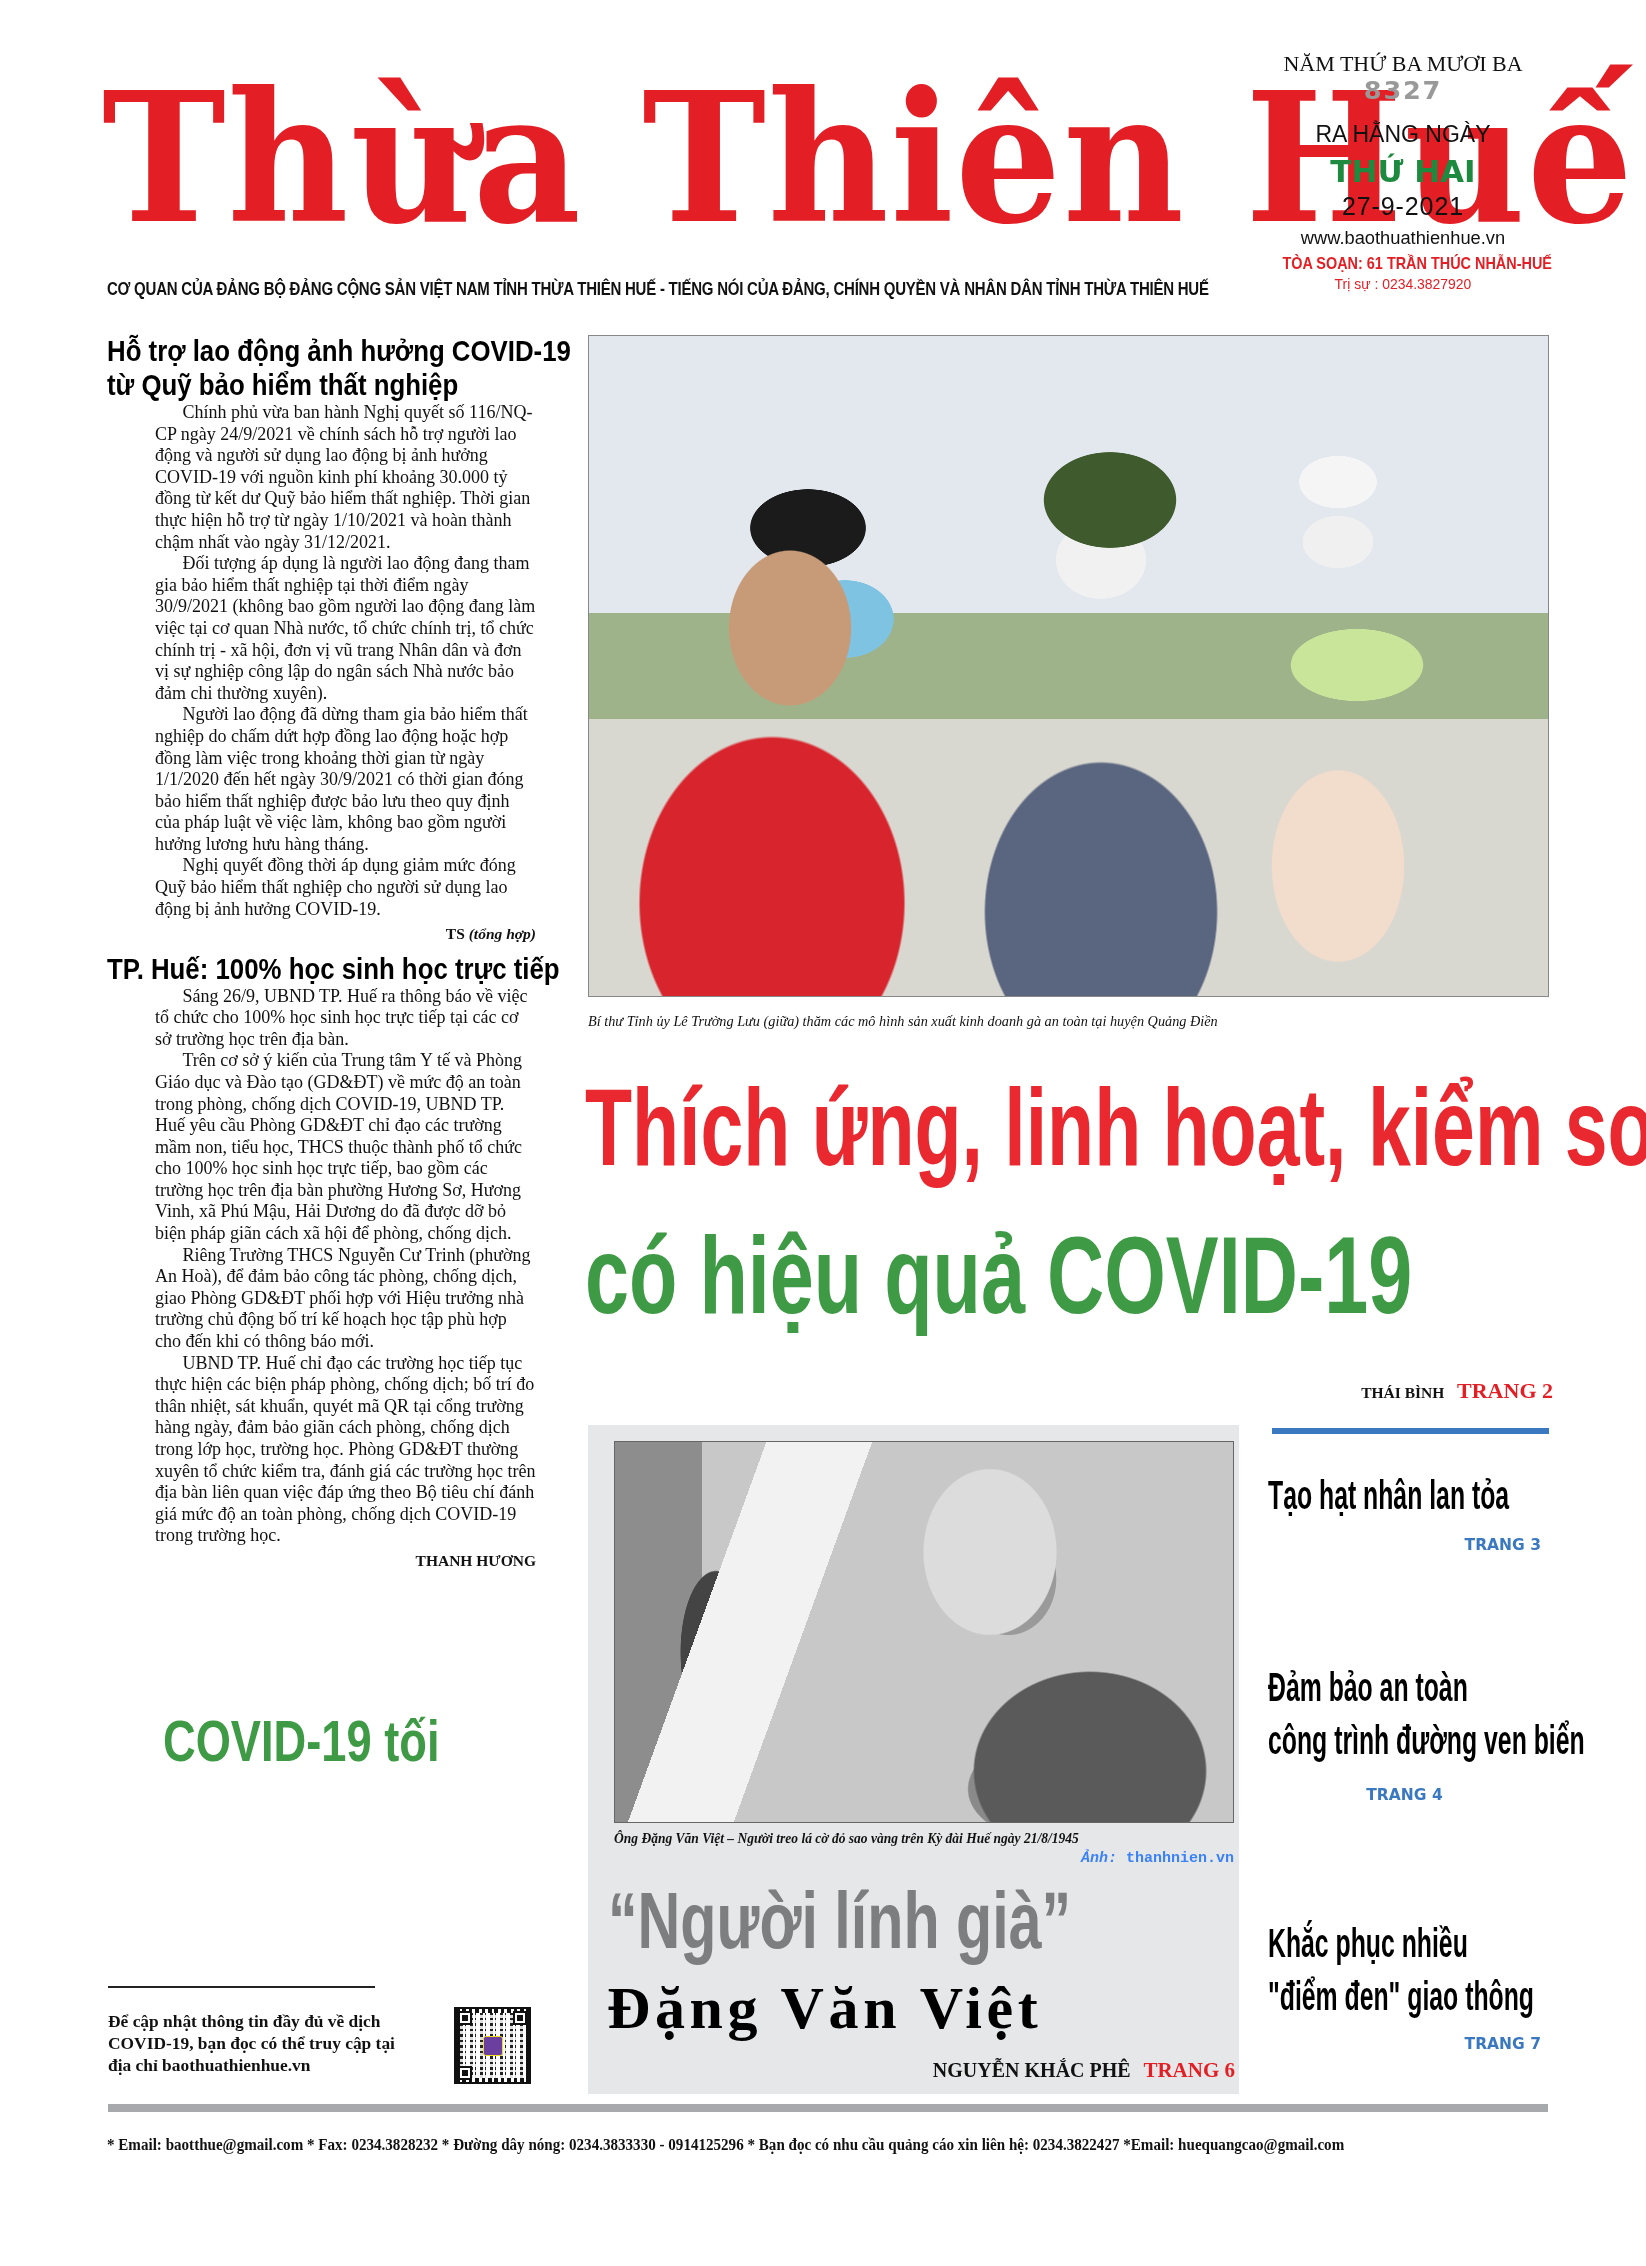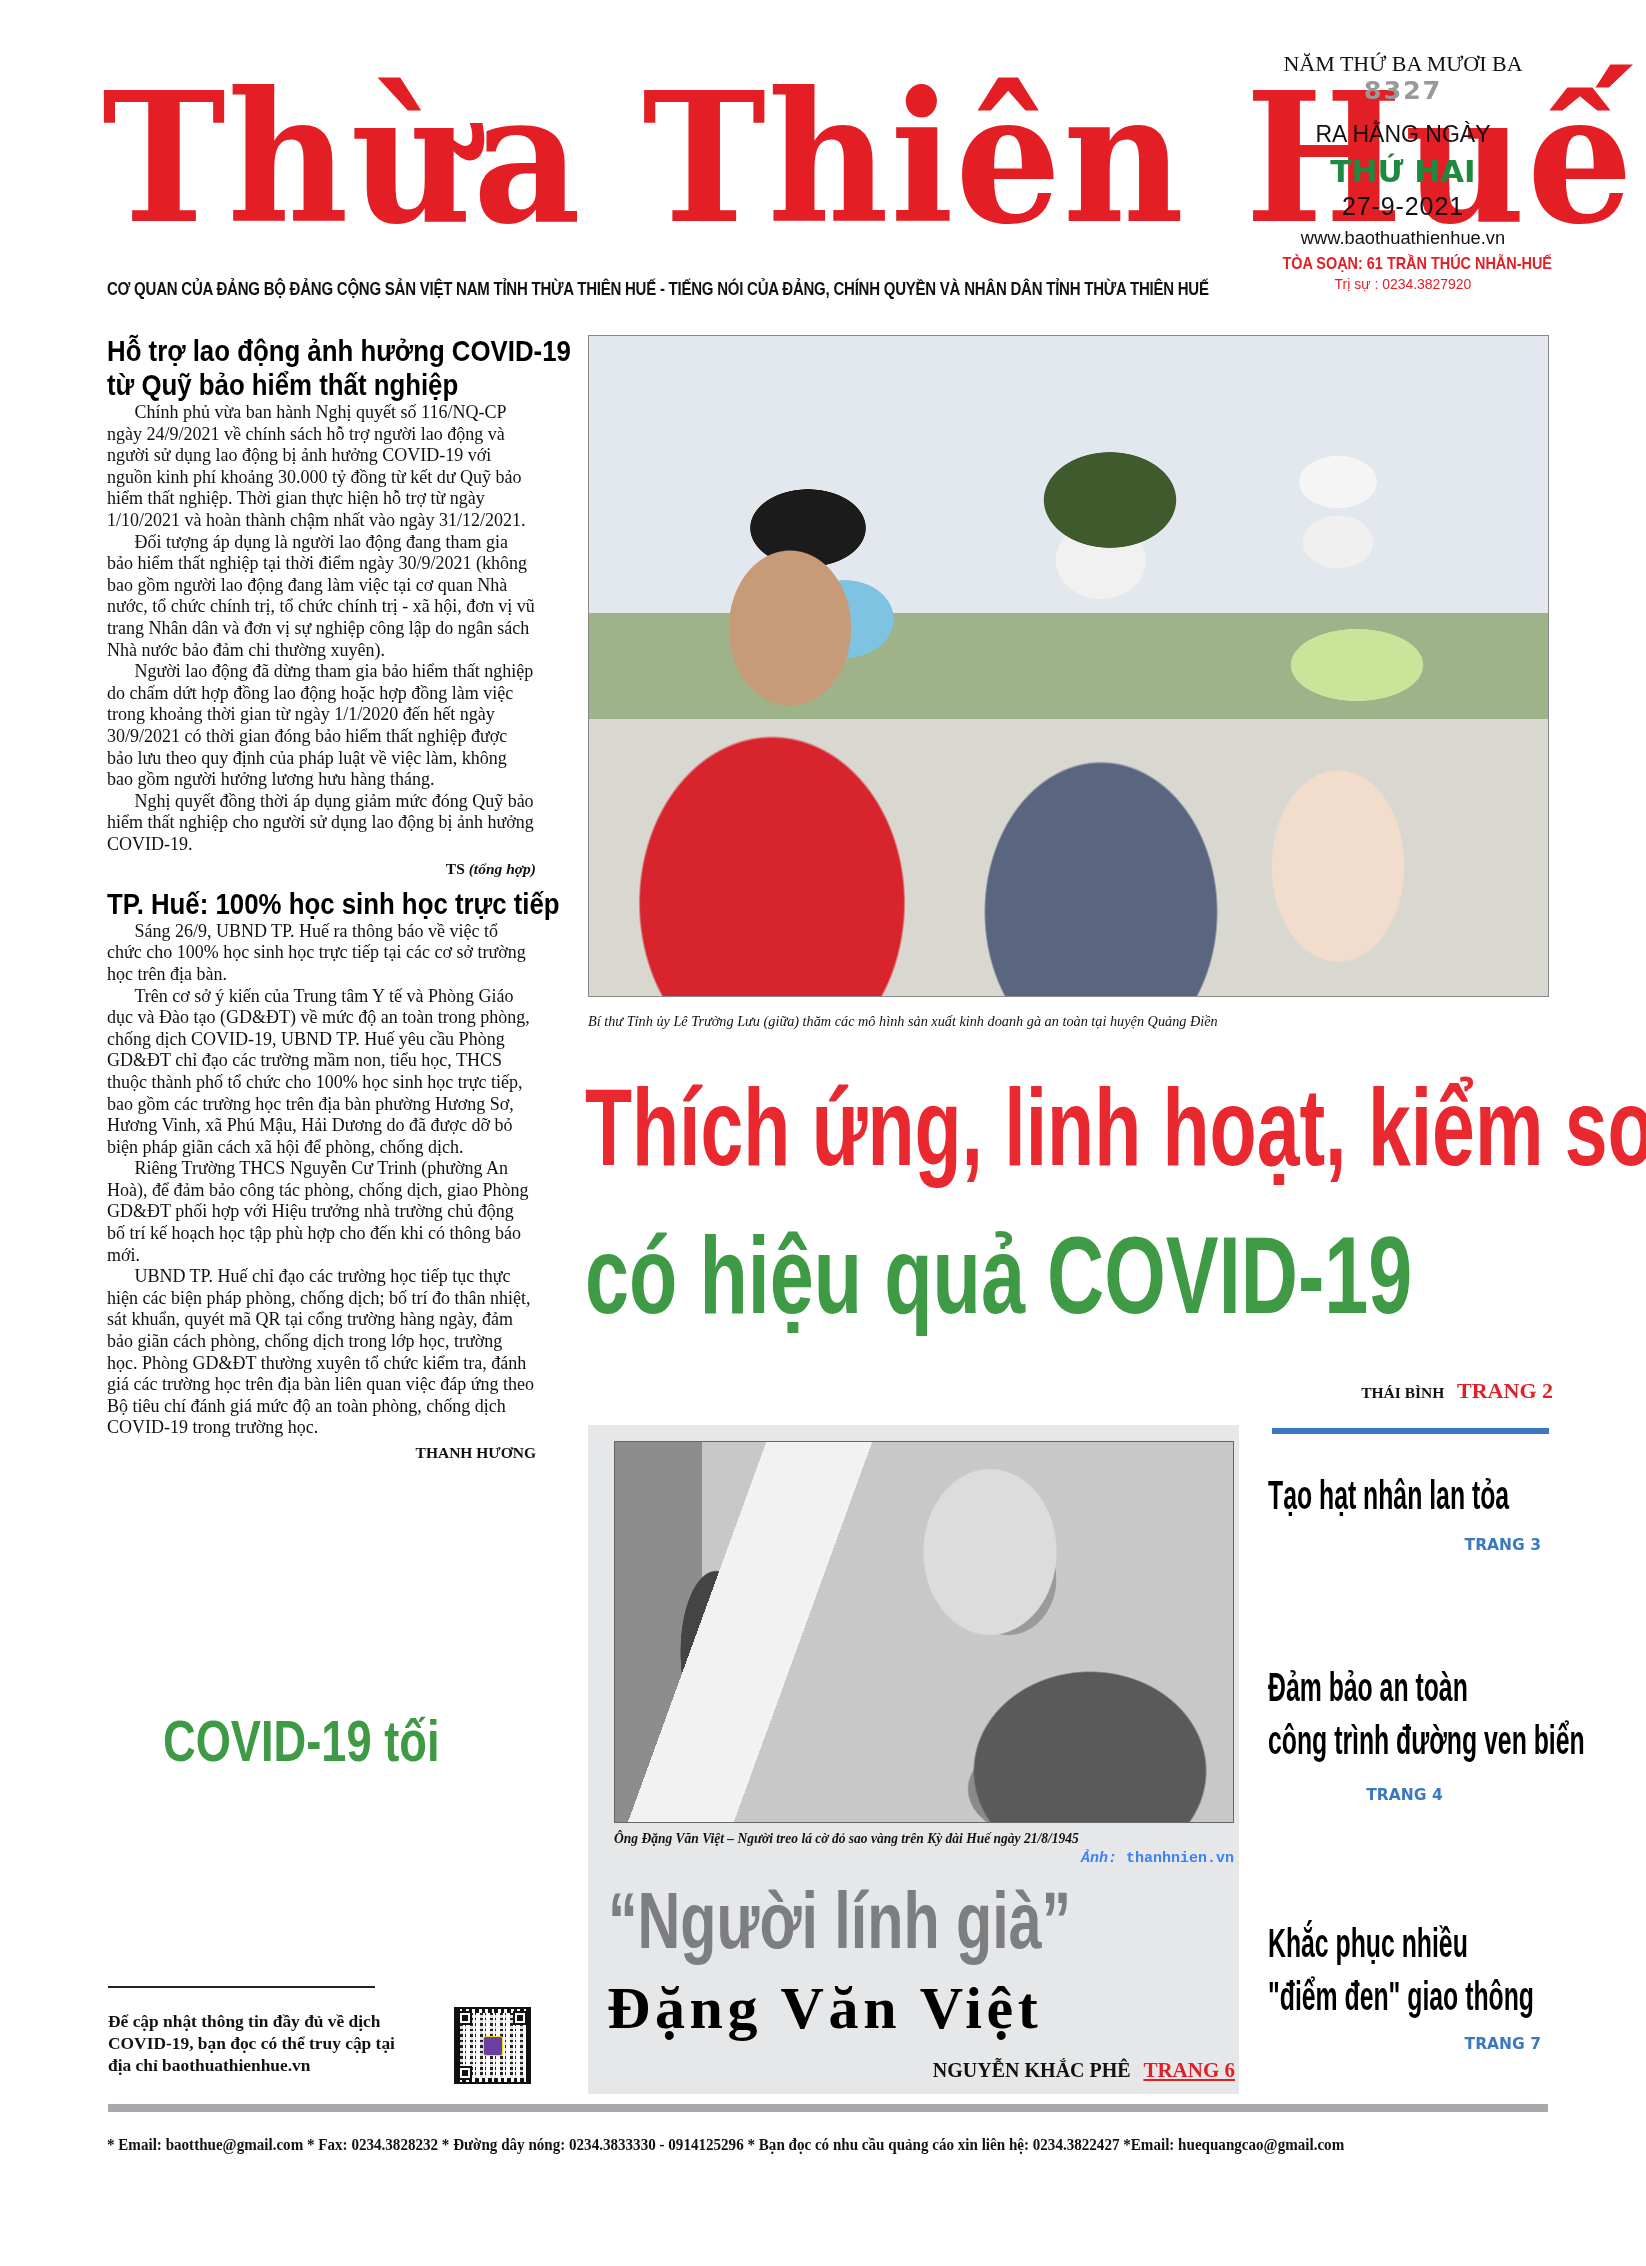--- a/index.html
+++ b/index.html
@@ -35,21 +35,21 @@
 
   
   .left-col { left: 107px; top: 334px; width: 429px; }
   .art-head {
     font-family: "Liberation Sans", sans-serif; font-weight: bold;
     font-size: 30px; line-height: 34px; color: #000;
     transform: scaleX(0.86); transform-origin: left center; white-space: nowrap;
   }
   .art-body p {
     font-family: "Liberation Serif", serif; font-size: 18px; line-height: 21.6px;
-    text-indent: 27.4px; text-align: left; color: #111;
+    text-indent: 27.4px; text-align: left; color: #111; margin-left: 48px;
   }
   .byline {
     font-family: "Liberation Serif", serif; font-weight: bold; font-size: 15.5px;
     text-align: right; line-height: 24px; margin-top: 1.8px;
   }
   .byline i { font-weight: bold; }
 
   .covid-toi {
     left: 163px; top: 1709px; font-family: "Liberation Sans", sans-serif; font-weight: bold;
     font-size: 58px; line-height: 64px; color: #3e9a45; transform: scaleX(0.78); transform-origin: left center; white-space: nowrap;
@@ -141,21 +141,21 @@
     font-family: "Liberation Sans", sans-serif; font-weight: bold; font-size: 80px; line-height: 82px;
     color: #7d7e80; transform: scaleX(0.74); transform-origin: left center; white-space: nowrap;
   }
   .feature-head-2 {
     left: 607px; top: 1974px; width: 630px;
     font-family: "Liberation Serif", serif; font-weight: bold; font-size: 60px; line-height: 69px; color: #000;
     letter-spacing: 4.6px; white-space: nowrap;
   }
   .feature-kicker { left: 859px; top: 2058px; width: 376px; text-align: right; white-space: nowrap; }
   .feature-kicker .kicker-author { font-size: 20px; }
-  .feature-kicker .kicker-page { font-size: 21px; text-decoration: underline; }
+  .feature-kicker .kicker-page { font-size: 21px; }
 
   
   .teaser { left: 1268px; width: 292px; }
   .teaser-title {
     font-family: "Liberation Sans", sans-serif; font-weight: bold; font-size: 40px; line-height: 53px;
     color: #000; transform: scaleX(0.62); transform-origin: left center; white-space: nowrap;
   }
   .teaser-page {
     text-align: right; padding-right: 19px;
     font-family: "DejaVu Sans", sans-serif; font-weight: bold; font-size: 15.5px; line-height: 24px; color: #3a78c0;

